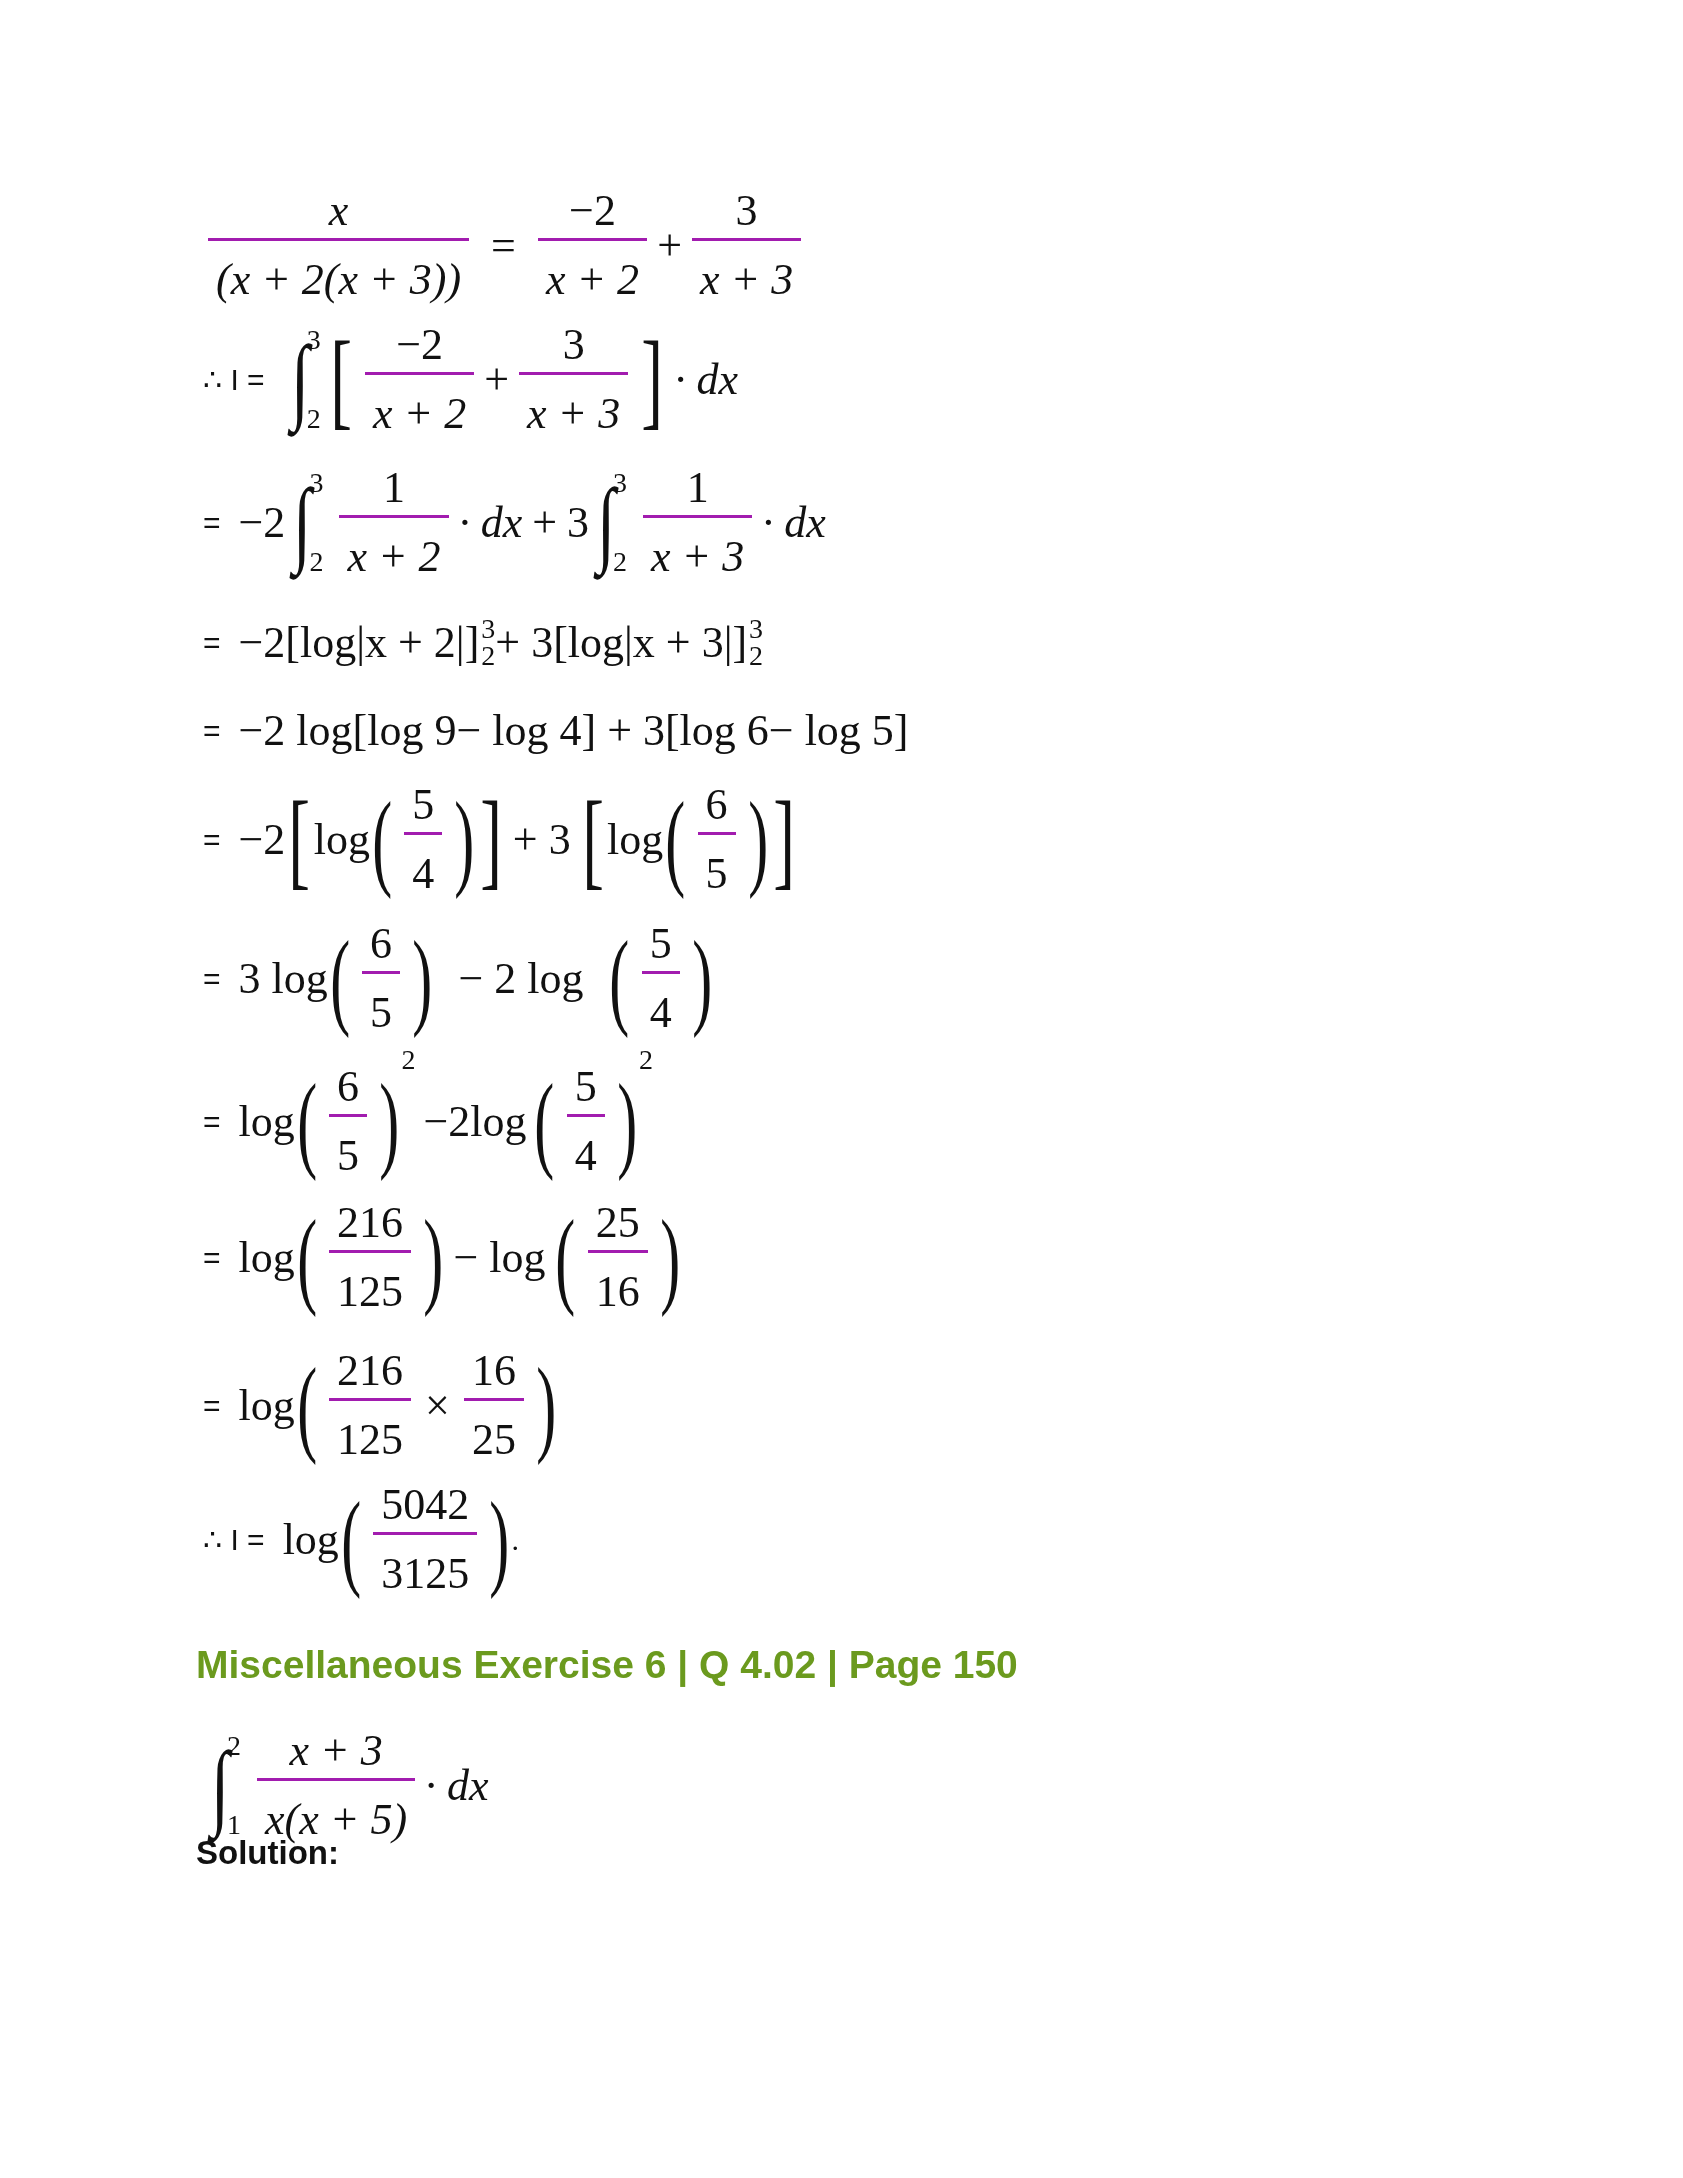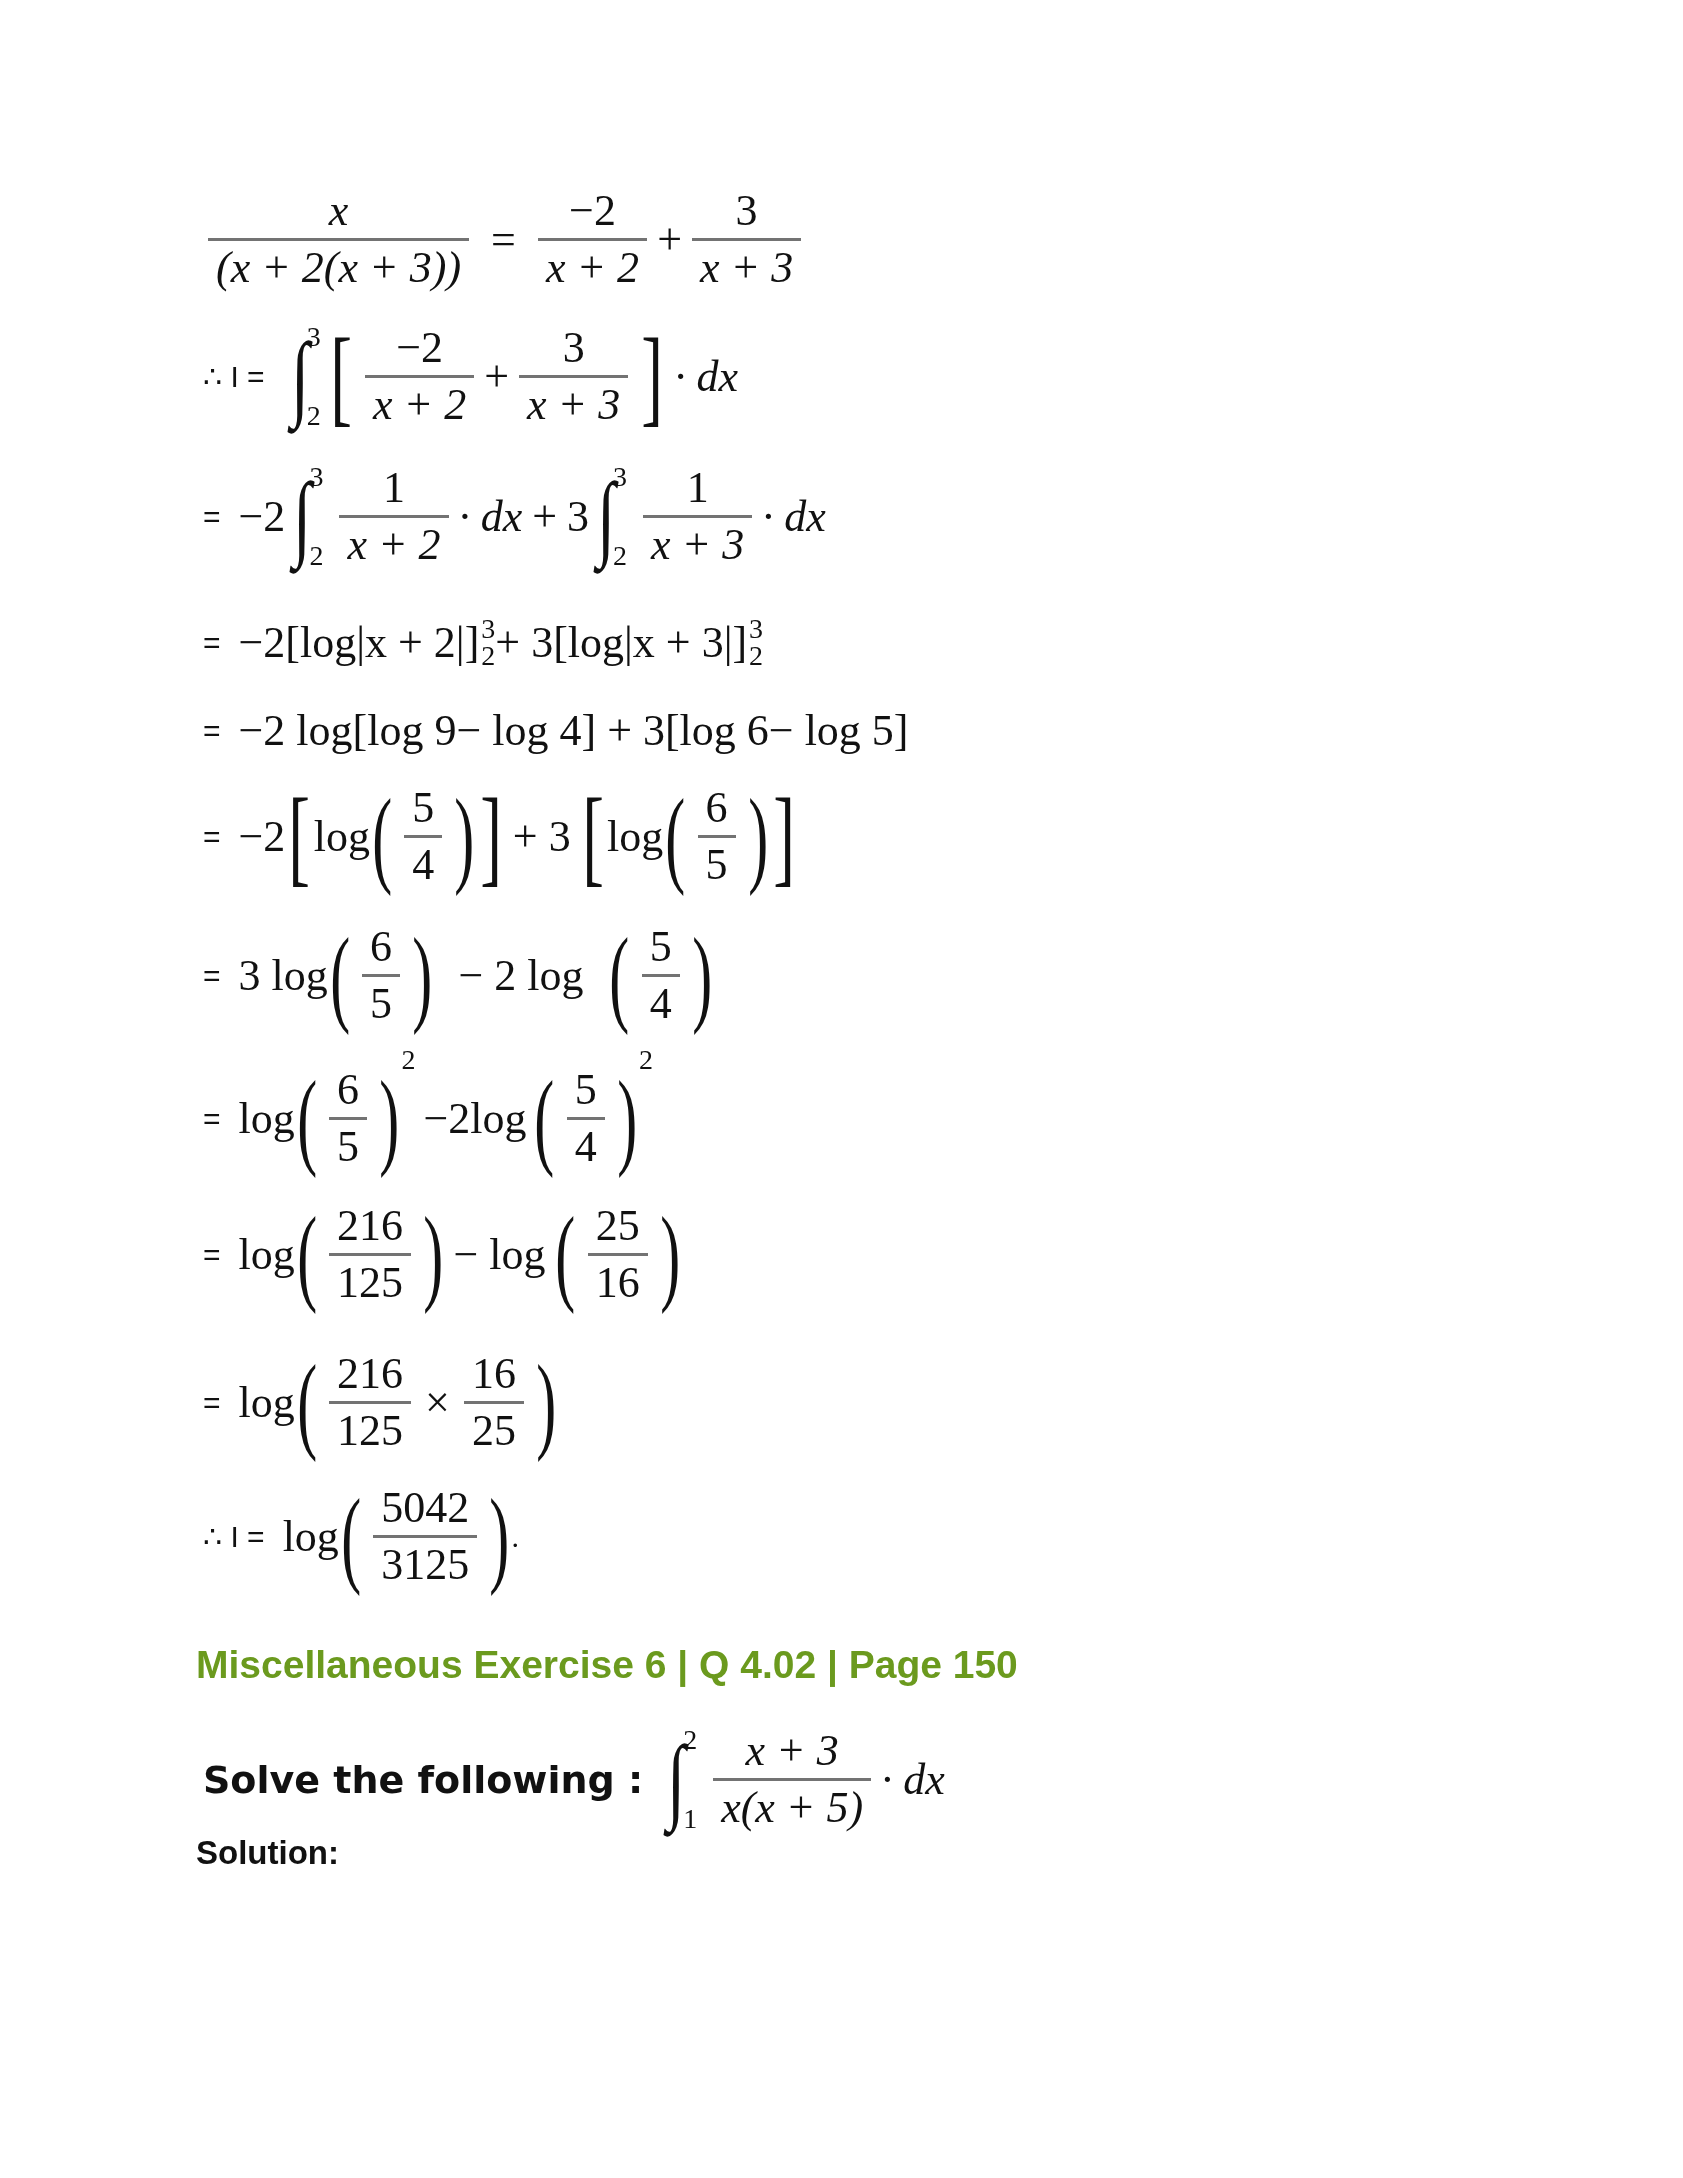--- a/index.html
+++ b/index.html
@@ -4,21 +4,21 @@
 <style>
   html, body { margin: 0; padding: 0; background: #ffffff; }
   body { width: 1683px; height: 2178px; position: relative; overflow: hidden;
          font-family: "DejaVu Serif", serif; color: #111; }
   .line { position: absolute; left: 203px; display: flex; align-items: center;
           font-family: "Liberation Serif", serif; font-size: 44px; white-space: nowrap; }
   .eq { font-family: "Liberation Sans", sans-serif; font-size: 30px; margin-right: 18px; }
   .it { font-style: italic; }
   .frac { display: inline-flex; flex-direction: column; align-items: center; margin: 0 10px; }
   .frac .num { padding: 0 8px 4px 8px; line-height: 1.05; }
-  .frac .den { padding: 4px 8px 0 8px; line-height: 1.05; border-top: 3px solid #737373; }
+  .frac .den { padding: 16px 8px 0 8px; line-height: 1.05; border-top: 3px solid #a21caf; }
   .big-paren { font-size: 109px; line-height: 1; font-weight: 100; transform: scaleX(0.55); display: inline-block; margin: 0 -6px; }
   .big-brack { font-size: 109px; line-height: 1; font-weight: 100; transform: scaleX(0.6); display: inline-block; margin: 0 -4px; }
   .intg { display: inline-flex; align-items: center; position: relative; margin: 0 6px 0 4px; }
   .intg .sym { font-size: 95px; font-style: italic; transform: scaleX(0.7); display: inline-block; line-height: 1; }
   .intg .lims { display: flex; flex-direction: column; justify-content: space-between; height: 99px; font-size: 28px; margin-left: -6px; }
   .intg .lims .up { margin-top: -6px; }
   .intg .lims .lo { margin-bottom: -6px; }
   .supsub { display: inline-flex; flex-direction: column; font-size: 28px; line-height: 0.95; margin-left: 2px; }
   .sup2 { font-size: 28px; align-self: flex-start; margin-top: -20px; }
   .heading { position: absolute; left: 196px; top: 1643px; font-family: "Liberation Sans", sans-serif;
@@ -226,21 +226,20 @@
     <span class="num">5042</span>
     <span class="den">3125</span>
   </span>
   <span class="big-paren">)</span>
   <span style="font-size:30px;">.</span>
 </div>
 
 <div class="heading">Miscellaneous Exercise 6 | Q 4.02 | Page 150</div>
 
 <div class="question">
-  <span class="q-label">Solve the following :</span>
   <span class="intg">
     <span class="sym">∫</span>
     <span class="lims">
         <span class="up">2</span>
         <span class="lo">1</span>
       </span>
   </span>
   <span class="frac">
     <span class="num it">x + 3</span>
     <span class="den it">x(x + 5)</span>

